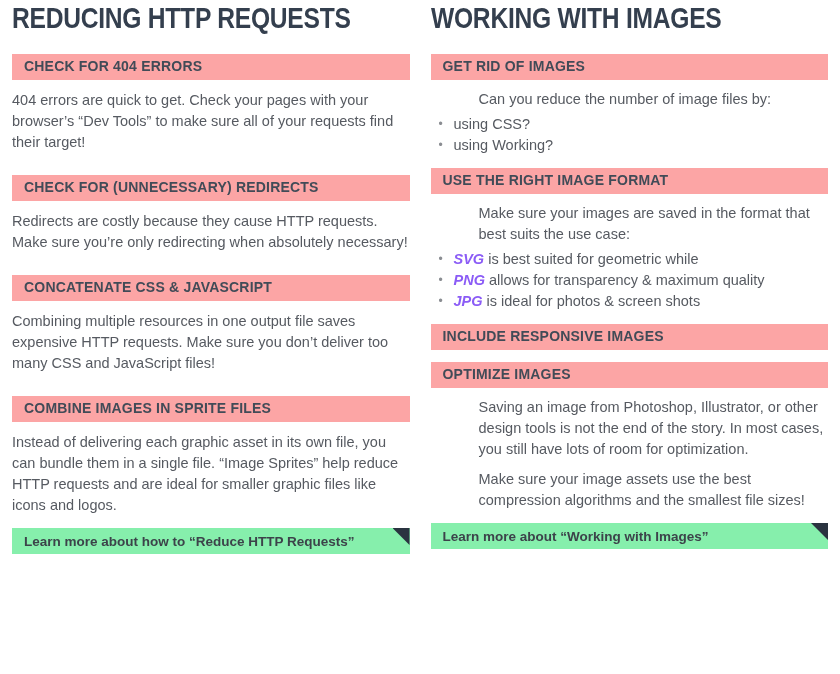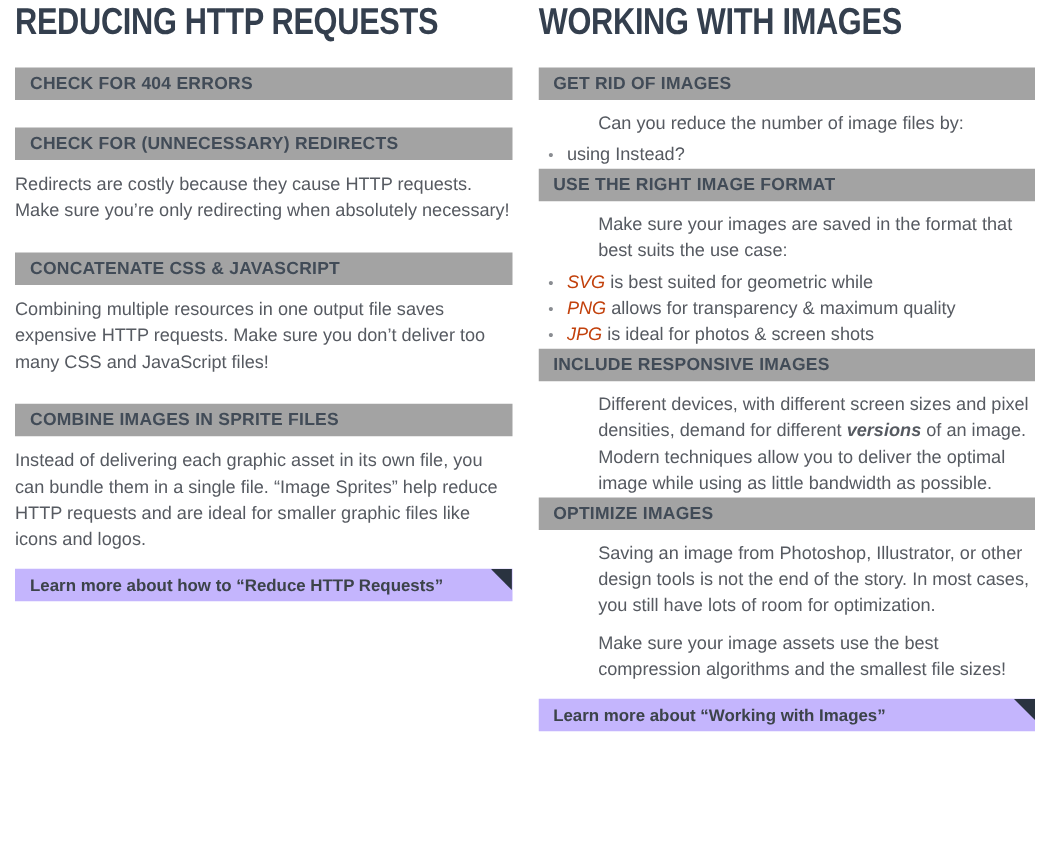--- a/index.html
+++ b/index.html
@@ -25,30 +25,30 @@
     line-height: 28px;
     font-weight: 700;
     color: #343F4E;
     letter-spacing: -0.3px;
     white-space: nowrap;
     transform: scaleX(0.82);
     transform-origin: 0 50%;
   }
 
   .banner {
-    background: #a3a3a3;
+    background: #fca5a5;
     color: #414B57;
     font-size: 14px;
     font-weight: 700;
     line-height: 15px;
     letter-spacing: 0.2px;
     padding: 5px 12px 6px 12px;
   }
   .col-left .banner { margin-top: 22px; }
-  .col-right .banner { }
+  .col-right .banner { margin-top: 12px; }
   .col-right .banner.first { margin-top: 22px; }
 
   p.body {
     font-size: 14.5px;
     line-height: 21px;
     color: #565A61;
     margin: 10px 0 0 0;
   }
   .col-right p.body { margin-top: 9px; margin-left: 48px; }
 
@@ -67,34 +67,34 @@
   ul.bullets li::before {
     content: "\2022";
     position: absolute;
     left: 8px;
     top: 0;
     font-size: 12px;
     line-height: 21px;
     color: #8A8D92;
   }
   .term {
-    font-weight: 400;
+    font-weight: 700;
     font-style: italic;
-    color: #c2410c;
+    color: #8b5cf6;
   }
   .emph {
     font-weight: 700;
     font-style: italic;
   }
 
   .learn-btn {
     position: relative;
     margin-top: 12px;
     height: 26px;
-    background: #c4b5fd;
+    background: #86efac;
     display: flex;
     align-items: center;
     padding: 0 20px 0 12px;
     font-size: 13.5px;
     font-weight: 700;
     color: #3C434A;
     cursor: pointer;
     white-space: nowrap;
   }
   .fold {
@@ -109,20 +109,21 @@
 </style>
 </head>
 <body>
 
 <div class="page">
 
   <div class="col col-left">
     <h1 class="col-title">REDUCING HTTP REQUESTS</h1>
 
     <div class="banner">CHECK FOR 404 ERRORS</div>
+    <p class="body">404 errors are quick to get. Check your pages with your browser’s “Dev Tools” to make sure all of your requests find their target!</p>
 
     <div class="banner">CHECK FOR (UNNECESSARY) REDIRECTS</div>
     <p class="body">Redirects are costly because they cause HTTP requests. Make sure you’re only redirecting when absolutely necessary!</p>
 
     <div class="banner">CONCATENATE CSS &amp; JAVASCRIPT</div>
     <p class="body">Combining multiple resources in one output file saves expensive HTTP requests. Make sure you don’t deliver too many CSS and JavaScript files!</p>
 
     <div class="banner">COMBINE IMAGES IN SPRITE FILES</div>
     <p class="body">Instead of delivering each graphic asset in its own file, you can bundle them in a single file. “Image Sprites” help reduce HTTP requests and are ideal for smaller graphic files like icons and logos.</p>
 
@@ -131,33 +132,33 @@
       <span class="fold"></span>
     </div>
   </div>
 
   <div class="col col-right">
     <h1 class="col-title">WORKING WITH IMAGES</h1>
 
     <div class="banner first">GET RID OF IMAGES</div>
     <p class="body">Can you reduce the number of image files by:</p>
     <ul class="bullets">
-      <li>using Instead?</li>
+      <li>using CSS?</li>
+      <li>using Working?</li>
     </ul>
 
     <div class="banner">USE THE RIGHT IMAGE FORMAT</div>
     <p class="body">Make sure your images are saved in the format that best suits the use case:</p>
     <ul class="bullets">
       <li><span class="term">SVG</span><span> is best suited for geometric while</span></li>
       <li><span class="term">PNG</span><span> allows for transparency &amp; maximum quality</span></li>
       <li><span class="term">JPG</span><span> is ideal for photos &amp; screen shots</span></li>
     </ul>
 
     <div class="banner">INCLUDE RESPONSIVE IMAGES</div>
-    <p class="body"><span>Different devices, with different screen sizes and pixel densities, demand for different </span><span class="emph">versions</span><span> of an image. Modern techniques allow you to deliver the optimal image while using as little bandwidth as possible.</span></p>
 
     <div class="banner">OPTIMIZE IMAGES</div>
     <p class="body">Saving an image from Photoshop, Illustrator, or other design tools is not the end of the story. In most cases, you still have lots of room for optimization.</p>
     <p class="body">Make sure your image assets use the best compression algorithms and the smallest file sizes!</p>
 
     <div class="learn-btn">
       <span>Learn more about “Working with Images”</span>
       <span class="fold"></span>
     </div>
   </div>

